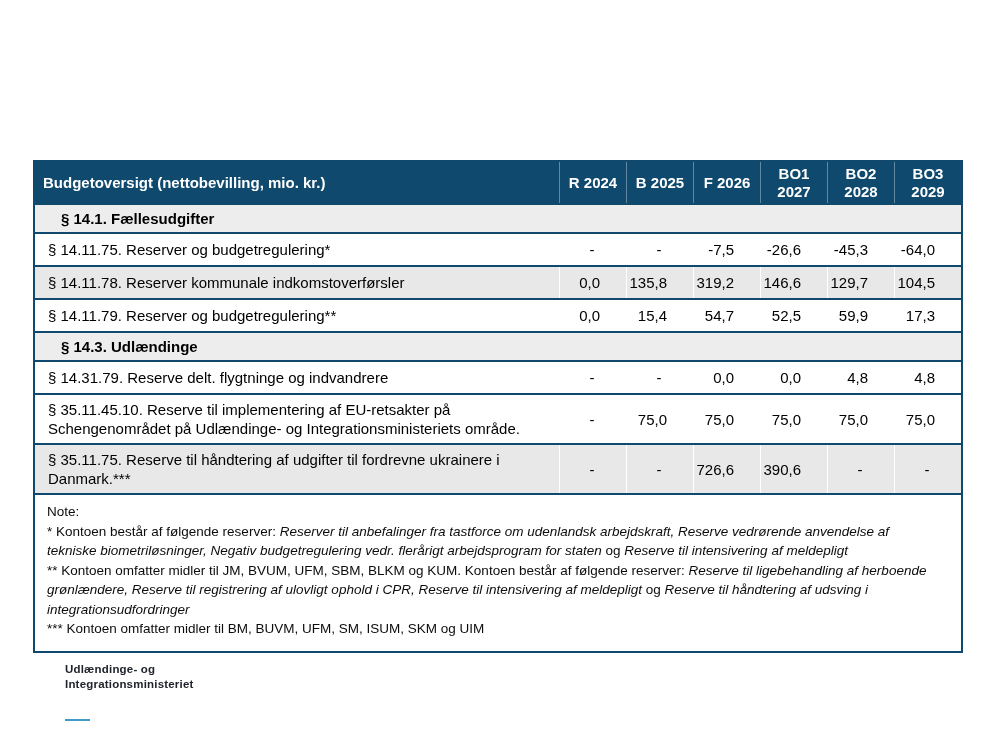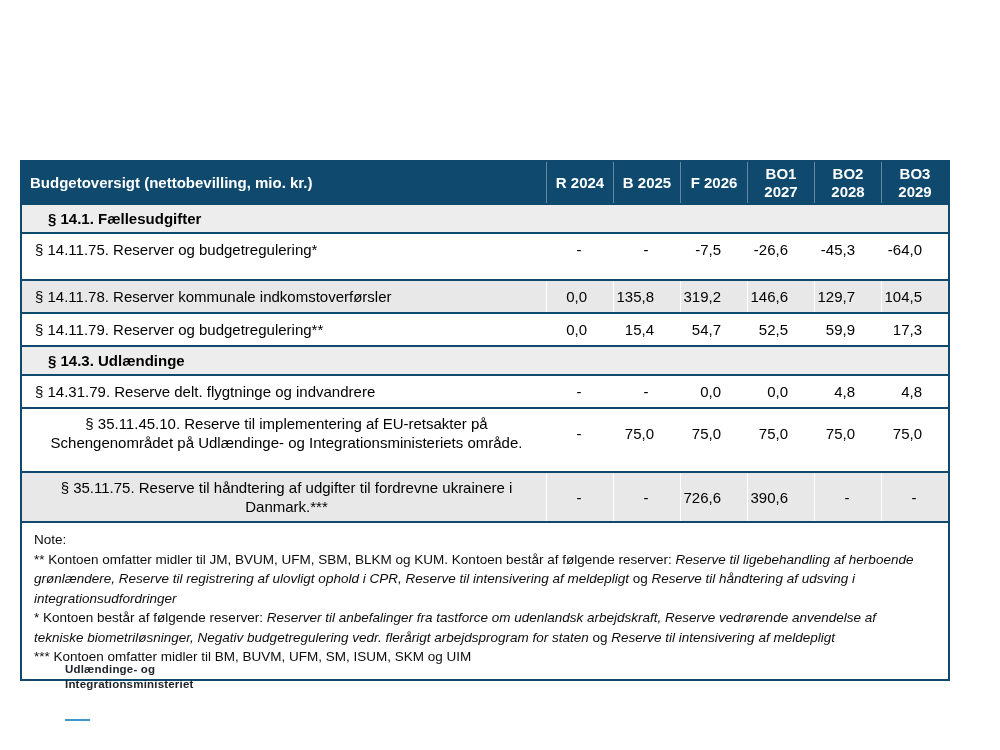--- a/index.html
+++ b/index.html
@@ -13,43 +13,43 @@
   
   .title {
     position:absolute; left:72px; top:30px; width:880px;
     font-size:35px; line-height:47px; color:#0a0a0a;
     letter-spacing:-0.3px; font-weight:400;
   }
   .title span { display:block; }
 
   
   .btable {
-    position:absolute; left:20px; top:160px; width:930px;
+    position:absolute; left:33px; top:160px; width:930px;
     border:2px solid var(--navy,#0F4A6E); box-sizing:border-box;
     background:#fff;
   }
   .thead {
     display:flex; background:var(--navy,#0F4A6E); color:#fff;
     font-weight:bold; font-size:15px; height:41px;
   }
   .th-label { flex:1; display:flex; align-items:center; padding-left:8px; }
   .th-col {
     width:67px; box-sizing:border-box; text-align:center;
     display:flex; flex-direction:column; justify-content:center; align-items:center;
     border-left:1px solid rgba(255,255,255,0.35); line-height:18px;
   }
   .th-col span { display:block; }
 
   .row { display:flex; border-top:2px solid var(--navy,#0F4A6E); font-size:15px; box-sizing:border-box; background:#fff; }
   .row.section {
     font-weight:bold; background:var(--section-bg,#EDEDED);
     height:29px; align-items:center; padding-left:26px;
   }
-  .row.data { min-height:33px;text-align:center; }
-  .row.shaded { background:var(--row-alt,#E8E8E8);margin-top:14px; }
+  .row.data { min-height:33px; }
+  .row.shaded { background:var(--row-alt,#E8E8E8); }
   .row .label {
     flex:1; display:flex; align-items:center;
     padding:5px 8px 5px 13px; line-height:19px; box-sizing:border-box;
   }
   .num {
     width:67px; box-sizing:border-box; border-left:1px solid #fff;
     display:flex; align-items:center; justify-content:flex-end;
     padding-right:26px;
   }
   .num.dash { justify-content:center; padding-right:2px; }
@@ -175,22 +175,22 @@
       <div class="num dash">-</div>
       <div class="num dash">-</div>
       <div class="num">726,6</div>
       <div class="num">390,6</div>
       <div class="num dash">-</div>
       <div class="num dash">-</div>
     </div>
 
     <div class="note">
       <p>Note:</p>
+      <p><span>* Kontoen består af følgende reserver: </span><span class="it">Reserver til anbefalinger fra tastforce om udenlandsk arbejdskraft, Reserve vedrørende anvendelse af tekniske biometriløsninger, Negativ budgetregulering vedr. flerårigt arbejdsprogram for staten</span><span> og </span><span class="it">Reserve til intensivering af meldepligt</span></p>
       <p><span>** Kontoen omfatter midler til JM, BVUM, UFM, SBM, BLKM og KUM. Kontoen består af følgende reserver:  </span><span class="it">Reserve til ligebehandling af herboende grønlændere, Reserve til registrering af ulovligt ophold i CPR, Reserve til intensivering af meldepligt</span><span> og </span><span class="it">Reserve til håndtering af udsving i integrationsudfordringer</span></p>
-      <p><span>* Kontoen består af følgende reserver: </span><span class="it">Reserver til anbefalinger fra tastforce om udenlandsk arbejdskraft, Reserve vedrørende anvendelse af tekniske biometriløsninger, Negativ budgetregulering vedr. flerårigt arbejdsprogram for staten</span><span> og </span><span class="it">Reserve til intensivering af meldepligt</span></p>
       <p>*** Kontoen omfatter midler til BM, BUVM, UFM, SM, ISUM, SKM og UIM</p>
     </div>
 
   </div>
 
   <div class="footer-logo">
     <span>Udlændinge- og</span>
     <span>Integrationsministeriet</span>
   </div>
   <div class="footer-rule"></div>

